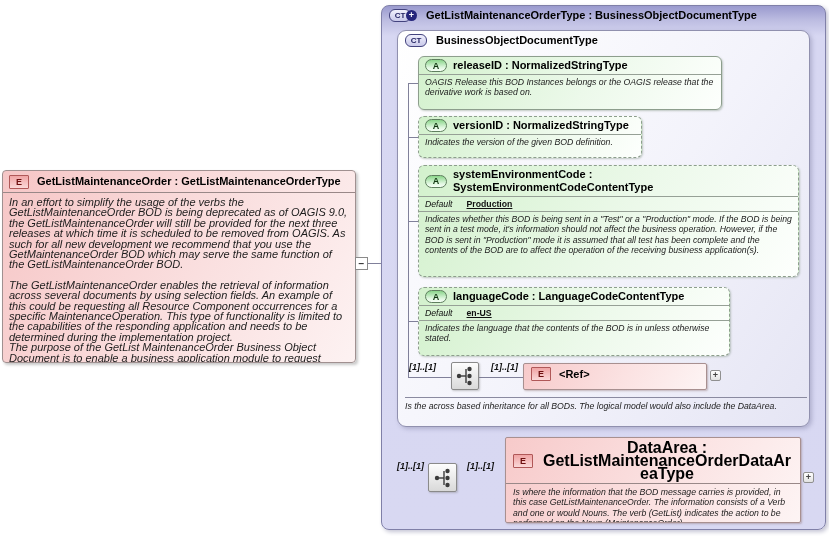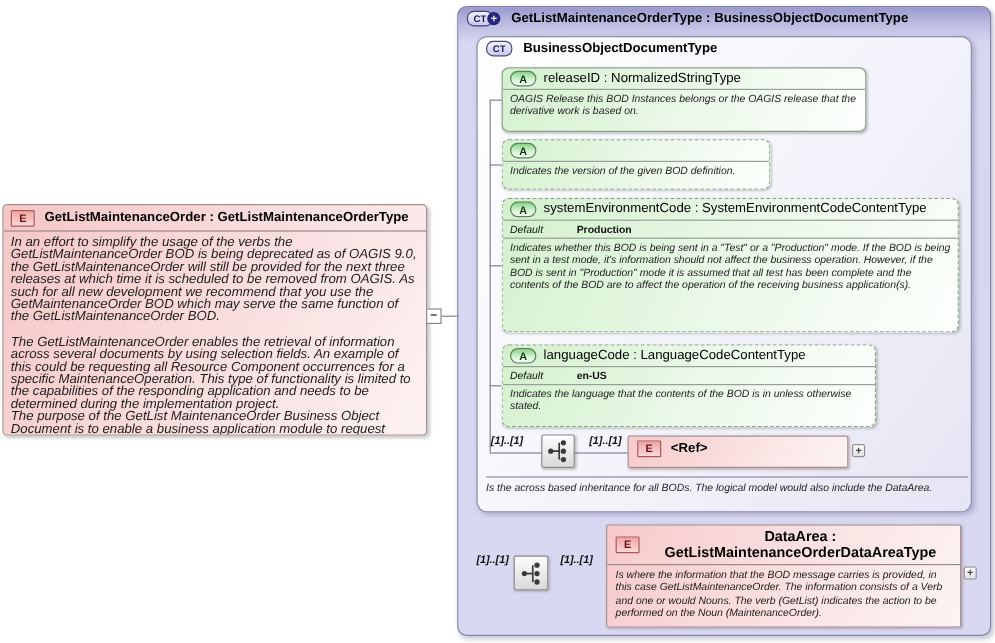--- a/index.html
+++ b/index.html
@@ -81,38 +81,38 @@
 
   
   .attr {
     position:absolute;
     background:linear-gradient(118deg,#d3f1cd 0%,#ecf9ea 55%,#fdfffd 100%);
     border:1px solid #8d9e8d; border-radius:6px;
     box-shadow:1px 1px 2px rgba(110,130,110,0.4); overflow:hidden;
   }
   .attr.dashed { border-style:dashed; }
   .attr-header { display:flex; align-items:center; gap:6px; padding:2px 6px; border-bottom:1px solid #96a096; }
-  .attr-title { font-weight:normal; font-size:11px; color:#000; line-height:13px; overflow-wrap:anywhere; }
+  .attr-title { font-weight:bold; font-size:11px; color:#000; line-height:13px; overflow-wrap:anywhere; }
   .attr-title.center { flex:1; text-align:left; }
-  .attr-default { display:flex; align-items:center; gap:28px; padding:2px 6px; border-bottom:1px solid #96a096; }
+  .attr-default { display:flex; align-items:center; gap:14px; padding:2px 6px; border-bottom:1px solid #96a096; }
   .attr-default .dlabel { font-style:italic; font-size:8.7px; color:#101010; }
-  .attr-default .dvalue { font-weight:bold; font-size:8.7px; color:#101010; }
+  .attr-default .dvalue { font-weight:bold; font-size:8.7px; color:#101010;text-decoration:underline; }
   .attr-desc { padding:2px 6px 3px 6px; }
 
   
   .pink-elem {
     position:absolute;
     background:linear-gradient(118deg,#f7caca 0%,#fbe2e2 55%,#fdf4f4 100%);
     border:1px solid #a89090; border-radius:2px;
     box-shadow:1px 1px 2px rgba(140,110,110,0.45); overflow:hidden;
   }
   .pink-header { display:flex; align-items:center; gap:8px; padding:3px 7px; }
   .pink-elem .hdr-line { border-bottom:1px solid #998888; }
   .ref-type { margin-left:16px; }
-  .pink-title-center { flex:1; text-align:center; font-weight:bold; font-size:12px; line-height:13px; color:#000; overflow-wrap:anywhere; }
+  .pink-title-center { flex:1; text-align:center; font-weight:bold; font-size:16px; line-height:13px; color:#000; overflow-wrap:anywhere; }
 
   
   .seq {
     position:absolute; width:28px; height:28px;
     background:linear-gradient(180deg,#fdfdfd,#d9d9d9);
     border:1px solid #8a8a8a; border-radius:2px;
     box-shadow:1px 1px 2px rgba(120,120,120,0.4);
     display:flex; align-items:center; justify-content:center;
   }
 
@@ -180,20 +180,21 @@
     <div class="attr-header">
       <span class="icon-a">A</span>
       <span class="attr-title">releaseID : NormalizedStringType</span>
     </div>
     <div class="attr-desc desc">OAGIS Release this BOD Instances belongs or the OAGIS release that the derivative work is based on.</div>
   </div>
 
   <div class="attr dashed" style="left:418px;top:116px;width:224px;height:42px">
     <div class="attr-header">
       <span class="icon-a">A</span>
+      <span class="attr-title">versionID : NormalizedStringType</span>
     </div>
     <div class="attr-desc desc">Indicates the version of the given BOD definition.</div>
   </div>
 
   <div class="attr dashed" style="left:418px;top:165px;width:381px;height:112px">
     <div class="attr-header">
       <span class="icon-a">A</span>
       <span class="attr-title center">systemEnvironmentCode : SystemEnvironmentCodeContentType</span>
     </div>
     <div class="attr-default">

